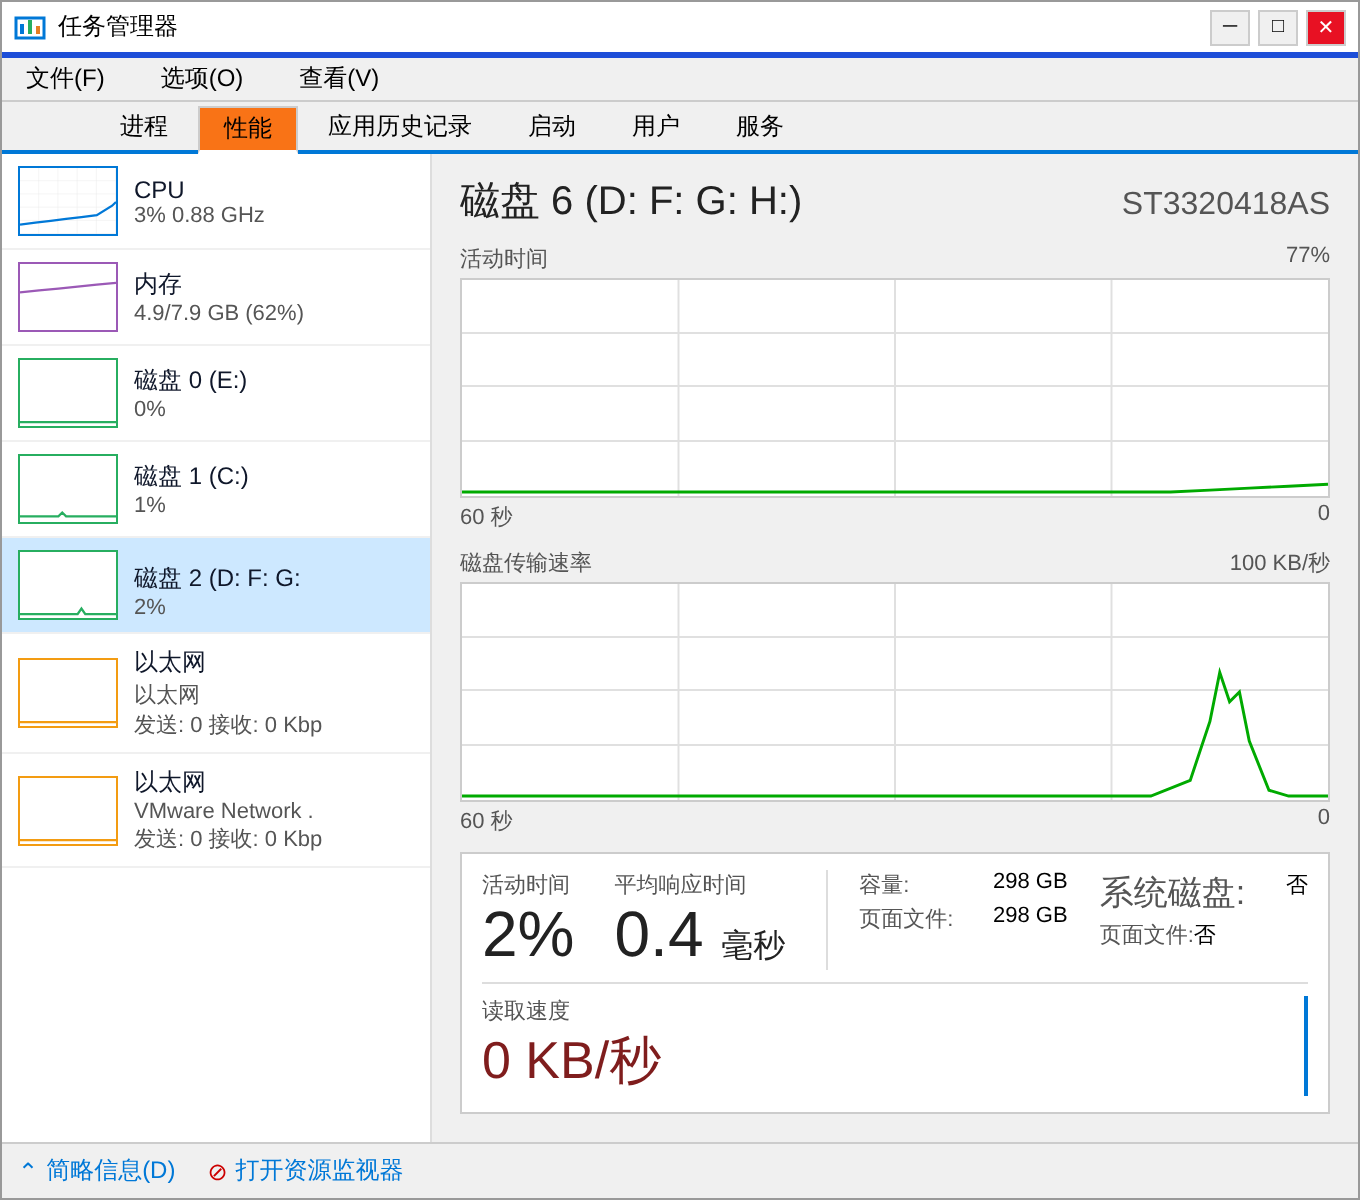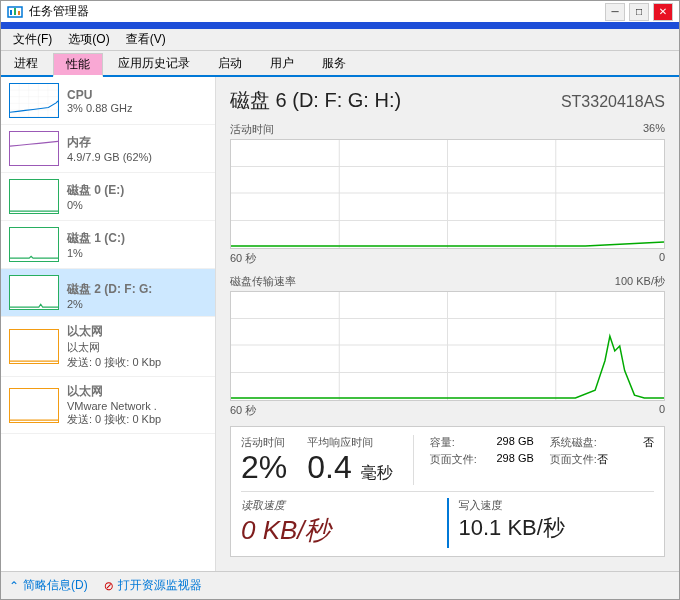--- a/index.html
+++ b/index.html
@@ -18,21 +18,21 @@
       border: 1px solid #999;
       display: flex;
       flex-direction: column;
     }
     .title-bar {
       background: #fff;
       display: flex;
       align-items: center;
       justify-content: space-between;
       padding: 4px 6px;
-      border-bottom: 7px solid #1d4ed8;
+      border-bottom: 3px solid #1d4ed8;
       height: 28px;
     }
     .title-bar-left {
       display: flex;
       align-items: center;
       gap: 6px;
     }
     .title-icon {
       width: 16px;
       height: 16px;
@@ -49,51 +49,52 @@
       cursor: pointer;
       font-size: 10px;
       display: flex;
       align-items: center;
       justify-content: center;
     }
     .title-btn.close { background: #e81123; color: white; }
     .menu-bar {
       background: #f0f0f0;
       display: flex;
-      gap: 0;
+      gap: 12px;
       padding: 2px 4px;
       border-bottom: 1px solid #ccc;
       height: 22px;
       align-items: center;
     }
     .menu-item {
       padding: 2px 8px;
       cursor: pointer;
       font-size: 12px;
     }
     .tab-bar {
       background: #f0f0f0;
       display: flex;
       border-bottom: 2px solid #0078d7;
       height: 26px;
       align-items: flex-end;
+      padding-left: 46px;
     }
     .tab {
       padding: 4px 12px;
       cursor: pointer;
       font-size: 12px;
       border: 1px solid transparent;
       border-bottom: none;
       margin-right: 2px;
       height: 24px;
       display: flex;
       align-items: center;
     }
     .tab.active {
-      background: #f9a8d4;
+      background: #f97316;
       border-color: #ccc;
       border-bottom: 2px solid white;
       margin-bottom: -2px;
     }
     .main-content {
       display: flex;
       flex: 1;
       overflow: hidden;
     }
     .sidebar {
@@ -119,22 +120,22 @@
       flex-shrink: 0;
       position: relative;
       overflow: hidden;
       background: white;
     }
     .sidebar-item-info {
       flex: 1;
     }
     .sidebar-item-title {
       font-size: 12px;
-      font-weight: bold;
-      color: #737373;
+      font-weight: normal;
+      color: #0f172a;
     }
     .sidebar-item-sub {
       font-size: 11px;
       color: #555;
     }
     
     .thumb-svg {
       width: 100%;
       height: 100%;
     }
@@ -350,21 +351,21 @@
 
     <div class="detail-panel">
       <div class="detail-header">
         <span class="detail-title">磁盘 6 (D: F: G: H:)</span>
         <span class="detail-subtitle">ST3320418AS</span>
       </div>
 
       <div class="chart-section">
         <div class="chart-label-row">
           <span>活动时间</span>
-          <span>36%</span>
+          <span>77%</span>
         </div>
         <div class="chart-container">
           <svg class="chart-grid" viewBox="0 0 440 110" preserveAspectRatio="none">
 
             <rect width="440" height="110" fill="white"></rect>
             <line x1="0" y1="27" x2="440" y2="27" stroke="#e0e0e0" stroke-width="1"></line>
             <line x1="0" y1="54" x2="440" y2="54" stroke="#e0e0e0" stroke-width="1"></line>
             <line x1="0" y1="82" x2="440" y2="82" stroke="#e0e0e0" stroke-width="1"></line>
             <line x1="110" y1="0" x2="110" y2="110" stroke="#e0e0e0" stroke-width="1"></line>
             <line x1="220" y1="0" x2="220" y2="110" stroke="#e0e0e0" stroke-width="1"></line>
@@ -425,38 +426,34 @@
               <span style="font-size:11px;">298 GB</span>
             </div>
             <div style="display:flex; justify-content:space-between; margin-bottom:2px;">
               <span style="font-size:11px; color:#555;">页面文件:</span>
               <span style="font-size:11px;">298 GB</span>
             </div>
           </div>
 
           <div style="padding-left:16px;">
             <div style="display:flex; justify-content:space-between; margin-bottom:2px;">
-              <span style="font-size:11px; color:#555;">系统磁盘:</span>
+              <span style="font-size:17px; color:#555;">系统磁盘:</span>
               <span style="font-size:11px;">否</span>
             </div>
             <div style="display:flex; justify-content:flex-start;">
               <span style="font-size:11px; color:#555;">页面文件:</span>
               <span style="font-size:11px;">否</span>
             </div>
           </div>
         </div>
 
         <div style="display:flex; margin-top:6px; border-top:1px solid #ddd; padding-top:6px;">
-          <div style="flex:1; border-right:2px solid #0078d7; padding-right:10px;font-style:italic;">
+          <div style="flex:1; border-right:2px solid #0078d7; padding-right:10px;">
             <div style="font-size:11px; color:#555;">读取速度</div>
             <div style="font-size:26px; color:#7f1d1d;">0 KB/秒</div>
-          </div>
-          <div style="flex:1; padding-left:10px;">
-            <div style="font-size:11px; color:#555;">写入速度</div>
-            <div style="font-size:22px; color:#222;">10.1 KB/秒</div>
           </div>
         </div>
       </div>
     </div>
   </div>
 
   <div class="bottom-bar">
     <div class="bottom-btn">
       <span>⌃</span>
       <span>简略信息(D)</span>

